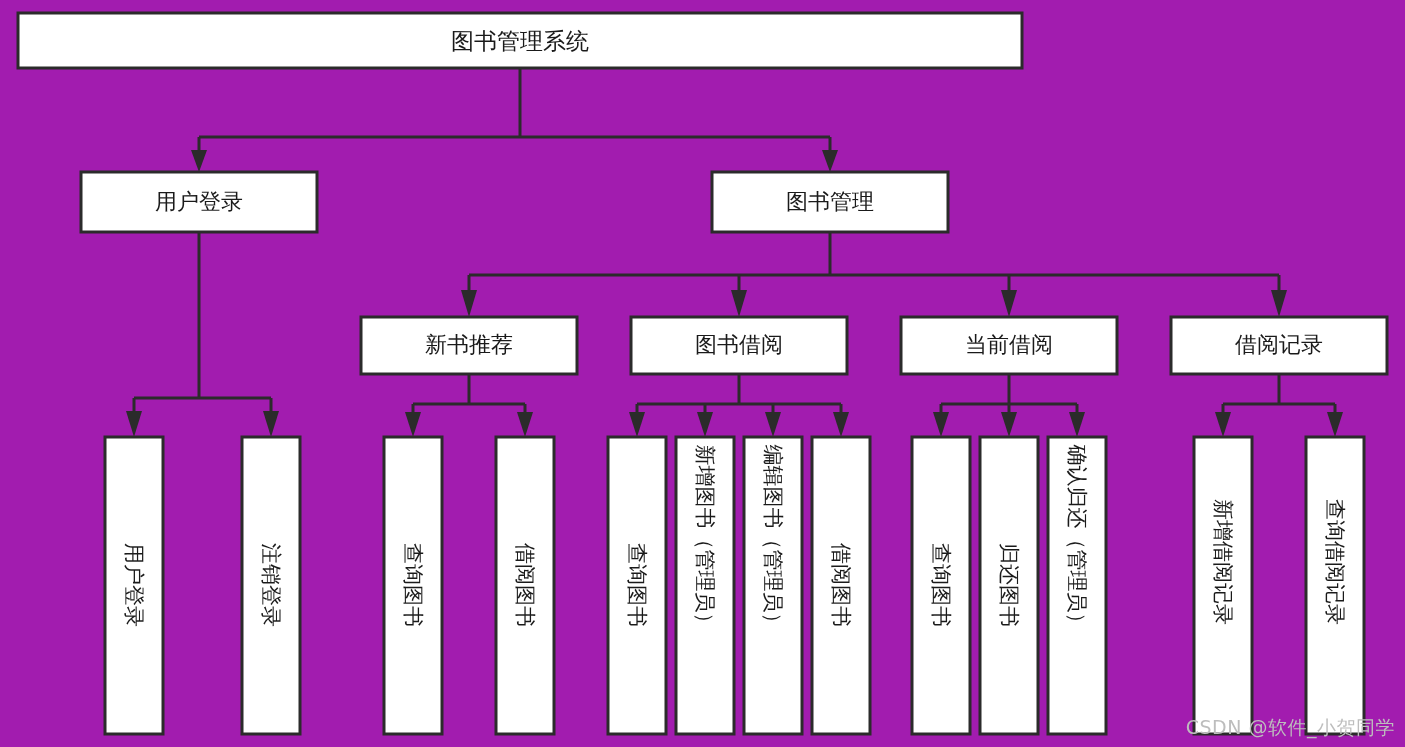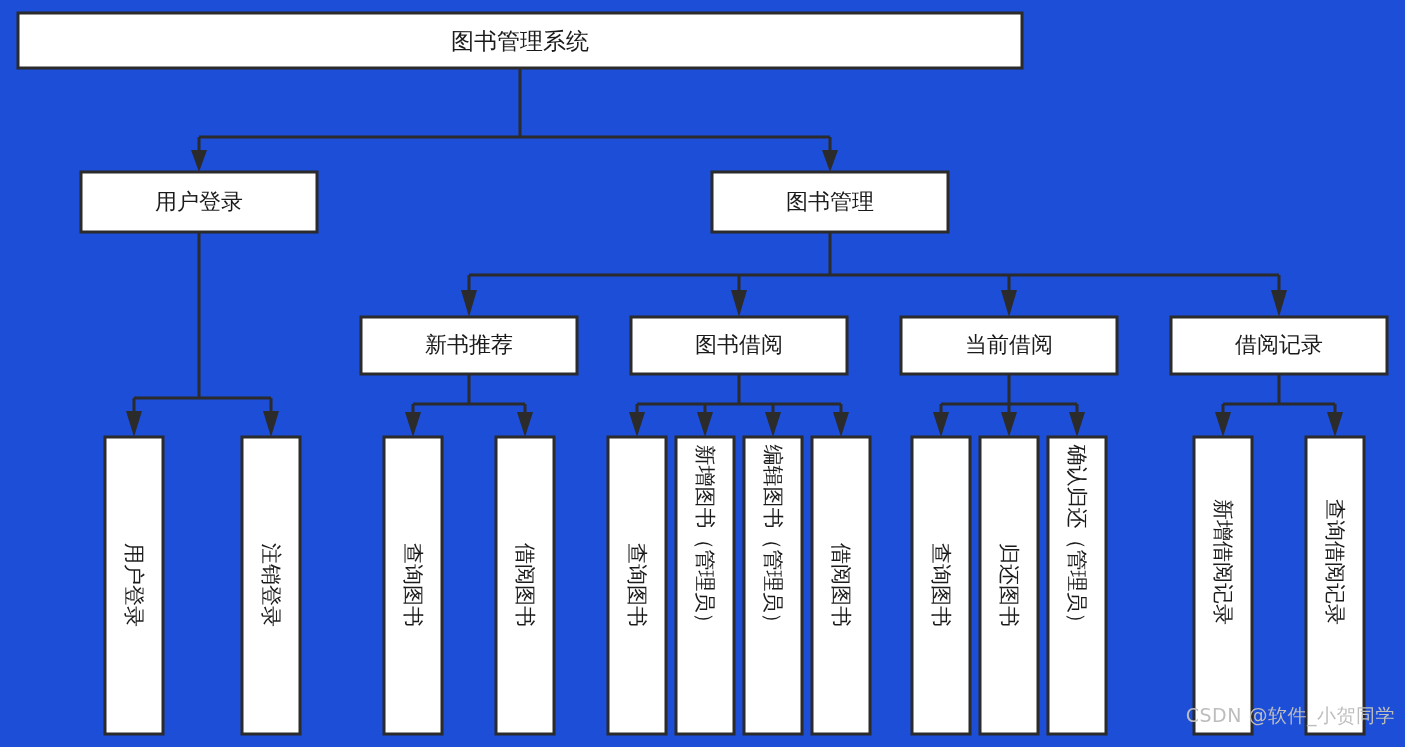--- a/index.html
+++ b/index.html
@@ -8,21 +8,21 @@
     padding: 0;
     background: #ffffff;
   }
   body {
     font-family: "DejaVu Sans", "Liberation Sans", sans-serif;
   }
   #diagram-root {
     position: relative;
     width: 1405px;
     height: 747px;
-    background: #1d4ed8;
+    background: #a21caf;
     overflow: hidden;
   }
   svg#flowchart {
     position: absolute;
     left: 0;
     top: 0;
     width: 1405px;
     height: 747px;
     display: block;
   }
@@ -53,21 +53,21 @@
     fill: none;
     stroke-linecap: butt;
   }
   .arrow-head {
     fill: #2b2b2b;
     stroke: none;
   }
   .watermark {
     position: absolute;
     right: 10px;
-    bottom: 18px;
+    bottom: 6px;
     color: #bdbdbd;
     font-size: 19px;
     font-family: "DejaVu Sans", "Liberation Sans", sans-serif;
     white-space: nowrap;
     pointer-events: none;
     letter-spacing: 0.5px;
   }
 </style>
 </head>
 <body>

